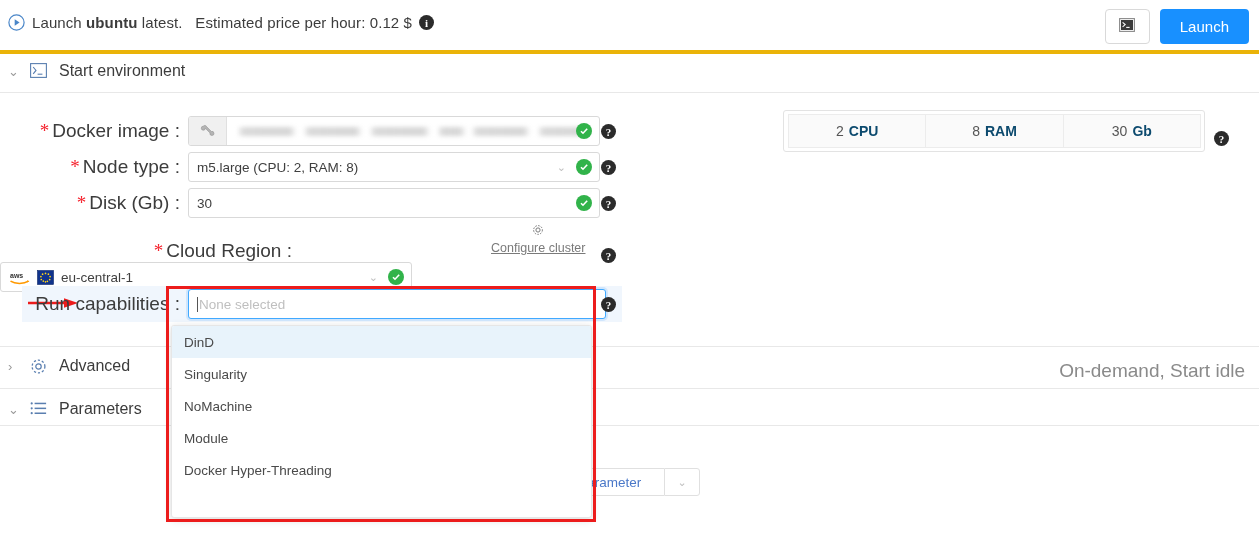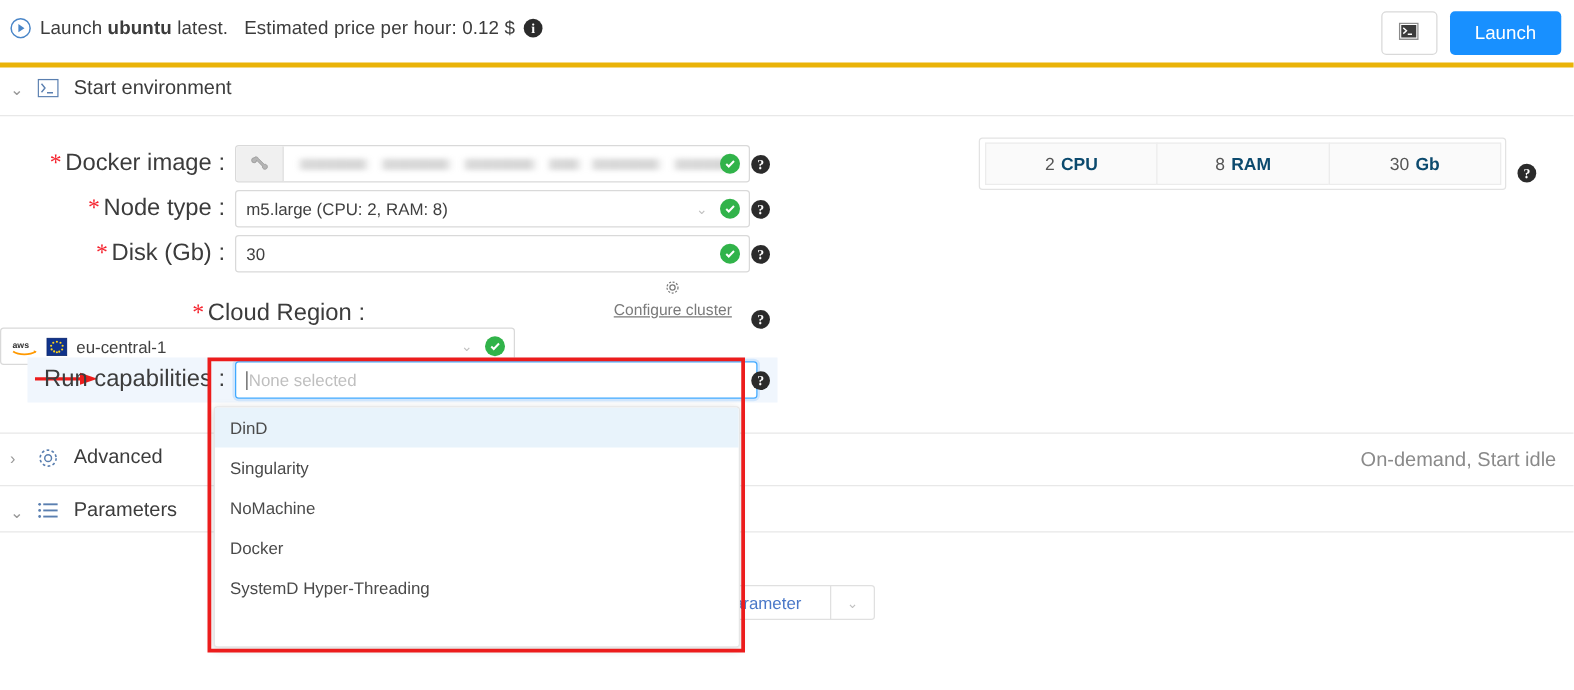--- a/index.html
+++ b/index.html
@@ -152,21 +152,21 @@
     position:absolute; left:166px; top:286px; width:430px; height:236px;
     border:3px solid #ec1c1c; pointer-events:none;
   }
 
   
   .adv-box{
     position:absolute; left:0; top:346px; width:1259px; height:43px;
     border-top:1px solid #e8e8e8; border-bottom:1px solid #e8e8e8;
   }
   .adv-right{
-    position:absolute; right:14px; top:360px; font-size:16px; color:#8a8a8a;
+    position:absolute; right:14px; top:360px; font-size:19px; color:#8a8a8a;
   }
   .add-param{
     position:absolute; left:528px; top:468px; width:172px; height:28px;
     display:flex; align-items:center;
   }
   .add-param .btn{
     flex:1; height:28px; border:1px solid #e0e0e0; border-right:none;
     border-radius:3px 0 0 3px; background:#fff; color:#4a78c8;
     display:flex; align-items:center; justify-content:center; font-size:13.5px;
     cursor:pointer;
@@ -406,17 +406,17 @@
       <span class="ph">None selected</span>
     </div>
   </div>
   <span class="help" style="left:601px; top:8px;">?</span>
 </div>
 
 <div class="dropdown">
   <div class="dd-item active">DinD</div>
   <div class="dd-item">Singularity</div>
   <div class="dd-item">NoMachine</div>
-  <div class="dd-item">Docker</div>
-  <div class="dd-item">SystemD Hyper-Threading</div>
+  <div class="dd-item">Module</div>
+  <div class="dd-item">Docker Hyper-Threading</div>
 </div>
 
 <div class="red-rect"></div>
 
 </body></html>

